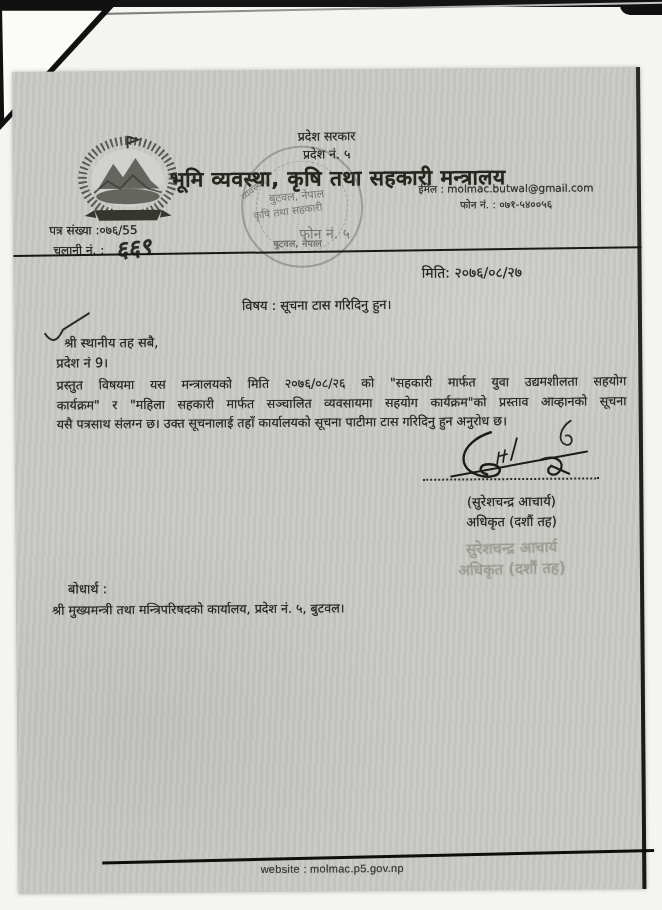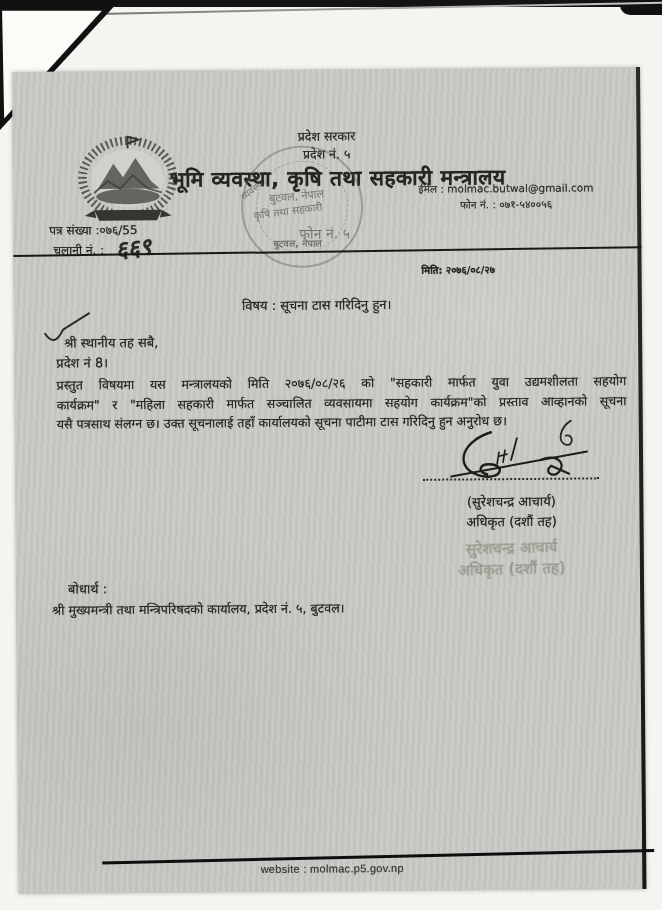--- a/index.html
+++ b/index.html
@@ -43,21 +43,21 @@
   
   #stamp{left:228px;top:76px;width:118px;height:118px;border:2px solid rgba(75,78,70,.42);border-radius:50%;opacity:.85;}
   #stamp-inner{position:absolute;left:13px;top:13px;right:13px;bottom:13px;border:1.5px dashed rgba(75,78,70,.35);border-radius:50%;}
   .stampfrag{position:absolute;color:rgba(72,76,66,.78);font-size:9.5px;white-space:nowrap;text-shadow:none;}
   #sf0{left:-4px;top:34px;transform:rotate(-38deg);}
   #sf1{left:10px;top:56px;transform:rotate(-7deg);font-size:10.5px;}
   #sf2{left:26px;top:40px;transform:rotate(-5deg);font-size:11px;}
   #sf3{left:56px;top:76px;font-size:14px;}
   #sf4{left:30px;top:89px;font-size:9.5px;font-weight:bold;}
   
-  #date-line{left:408px;top:194px;font-size:10px;font-weight:bold;}
+  #date-line{left:408px;top:194px;font-size:14px;}
   #subject-line{left:228px;top:226px;font-size:13px;}
   #recipient1{left:50px;top:262px;font-size:13px;text-align:right;}
   #recipient2{left:42px;top:282px;font-size:13px;}
   #tick{left:28px;top:240px;}
   #body-par{left:42px;top:304px;width:570px;font-size:12.6px;line-height:19.5px;color:#26261f;}
   #body-par .jline{text-align:justify;text-align-last:justify;white-space:normal;text-shadow:0 0 .7px rgba(20,20,20,.5);}
   #body-par .lline{text-align:left;white-space:nowrap;text-shadow:0 0 .7px rgba(20,20,20,.5);}
   #pen-loop{left:540px;top:352px;}
   
   #sign-svg{left:414px;top:362px;}
@@ -125,21 +125,21 @@
 
   <div class="abs txt" id="date-line">मिति: २०७६/०८/२७</div>
   <div class="abs txt" id="subject-line">विषय : सूचना टास गरिदिनु हुन।</div>
 
   <div class="abs" id="tick">
     <svg width="52" height="34" viewBox="0 0 52 34">
       <path d="M3 22 C 9 31, 15 31, 21 18 L 47 2" fill="none" stroke="#2a2a24" stroke-width="2" stroke-linecap="round"></path>
     </svg>
   </div>
   <div class="abs txt" id="recipient1">श्री स्थानीय तह सबै,</div>
-  <div class="abs txt" id="recipient2">प्रदेश नं 8।</div>
+  <div class="abs txt" id="recipient2">प्रदेश नं 9।</div>
 
   <div class="abs" id="body-par">
     <div class="jline">प्रस्तुत विषयमा यस मन्त्रालयको मिति २०७६/०८/२६ को "सहकारी मार्फत युवा उद्यमशीलता सहयोग</div>
     <div class="jline">कार्यक्रम" र "महिला सहकारी मार्फत सञ्चालित व्यवसायमा सहयोग कार्यक्रम"को प्रस्ताव आव्हानको सूचना</div>
     <div class="lline">यसै पत्रसाथ संलग्न छ। उक्त सूचनालाई तहाँ कार्यालयको सूचना पाटीमा टास गरिदिनु हुन अनुरोध छ।</div>
   </div>
 
   <div class="abs" id="pen-loop">
     <svg width="28" height="30" viewBox="0 0 28 30">
       <path d="M16 1 C 5 8, 2 22, 11 25 C 19 27, 19 14, 11 16" fill="none" stroke="#2a2a24" stroke-width="1.8" stroke-linecap="round"></path>

